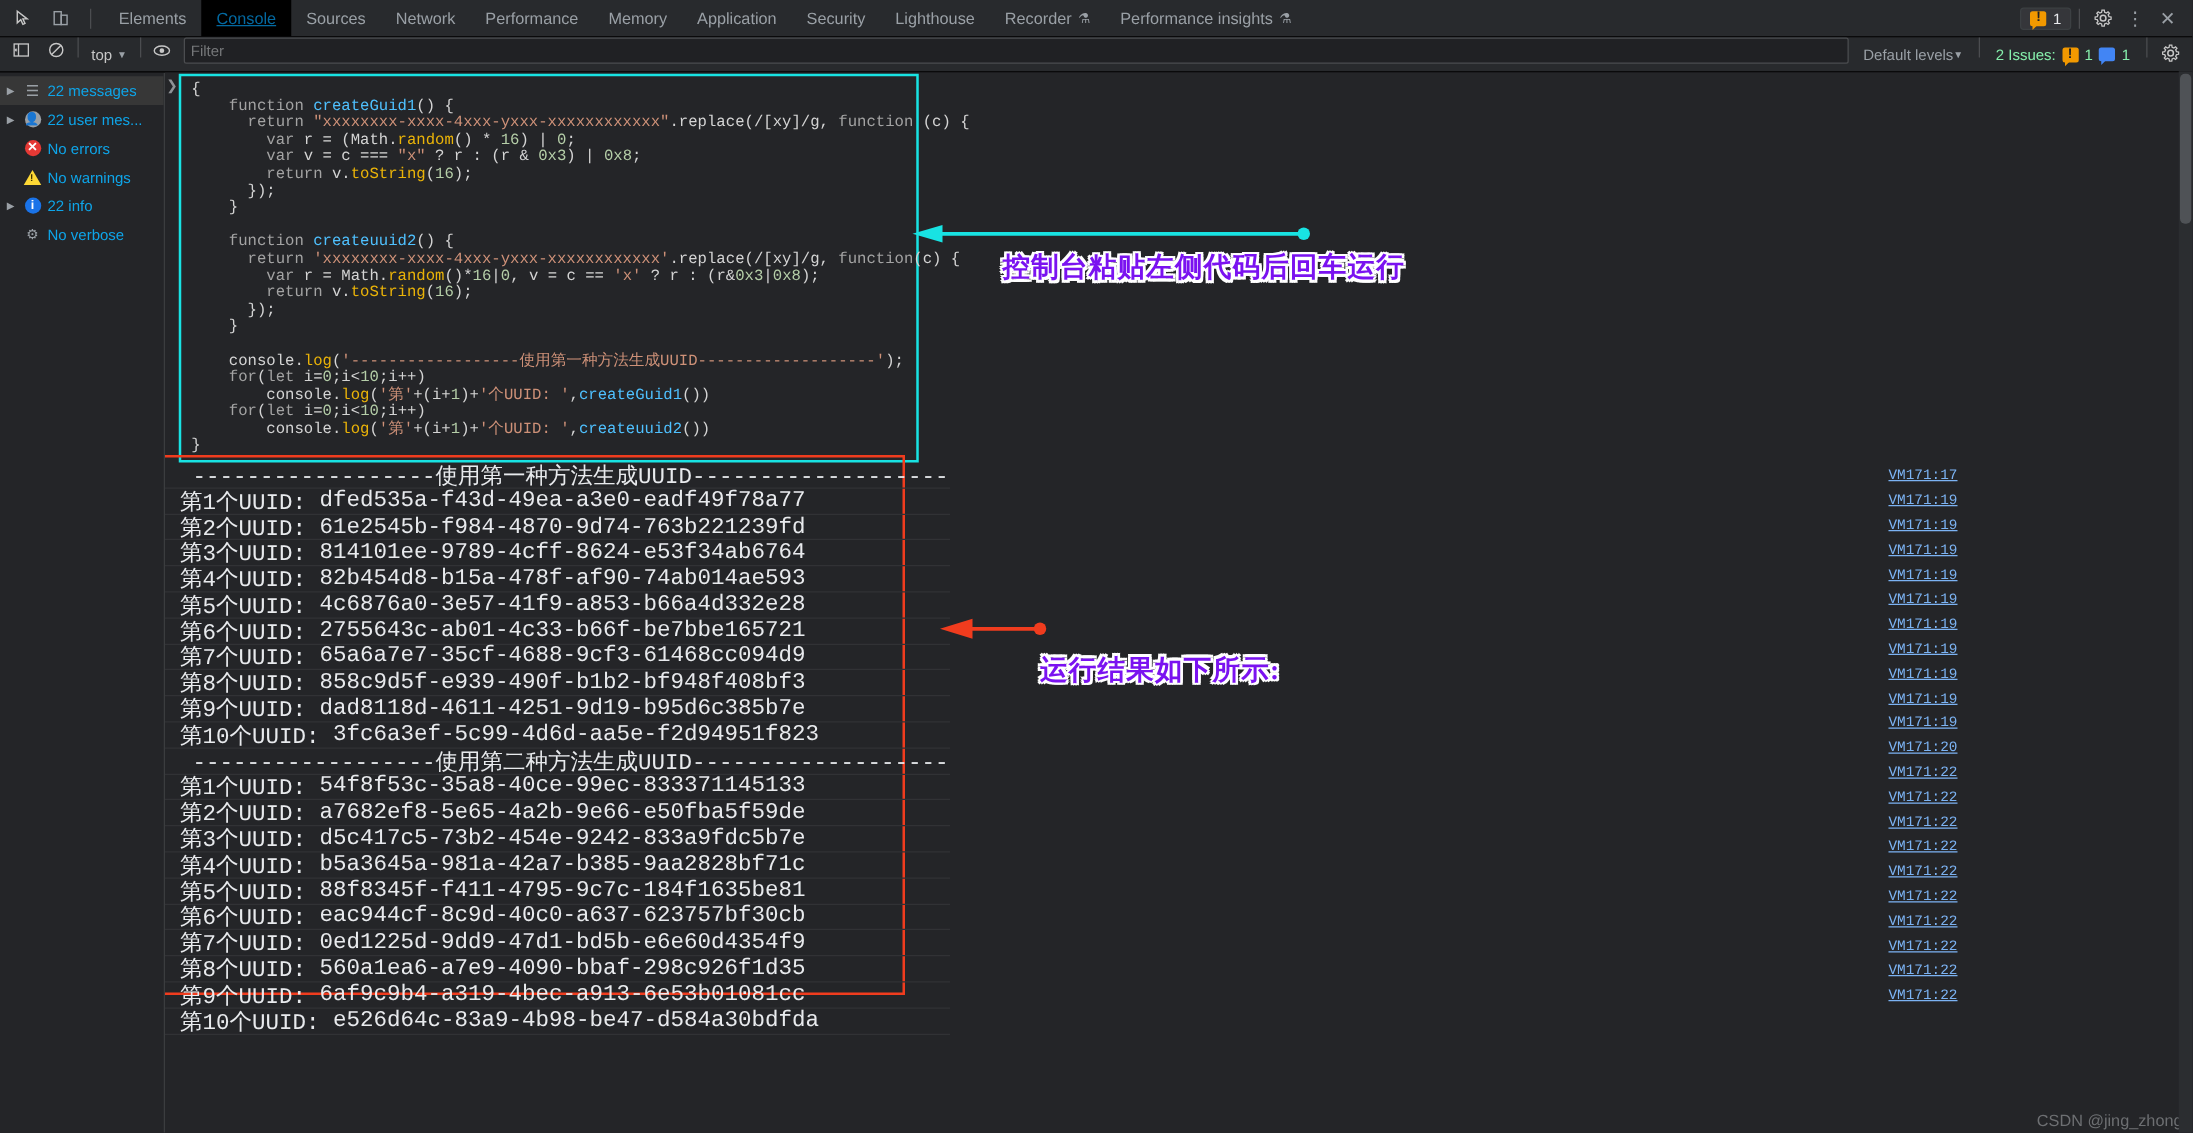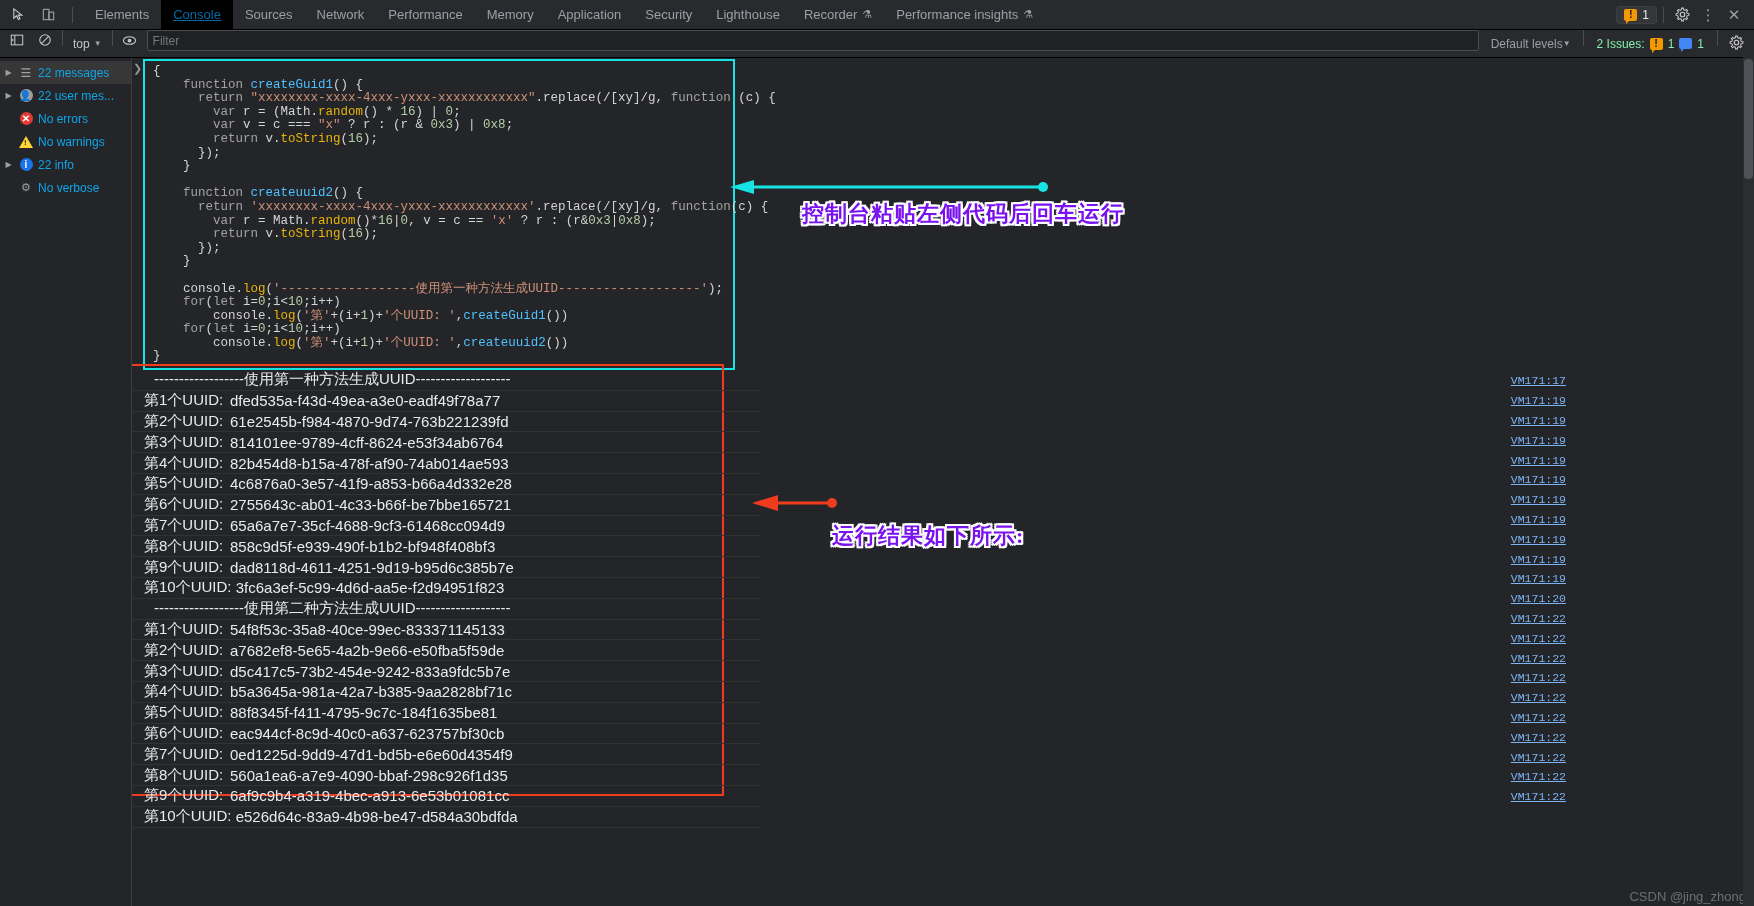--- a/index.html
+++ b/index.html
@@ -110,22 +110,22 @@
   .kw{color:#a3a3a3;}      
   .fn{color:#4fc1ff;}      
   .str{color:#ce9178;}     
   .num{color:#b5cea8;}     
   .mth{color:#eab308;}     
   .pl{color:#d4d4d4;}
 
   .outputbox{position:absolute;left:0;top:312px;width:628px;}
   .outrow{
     position:relative;height:19.8px;border-bottom:1px solid #313235;
-    font-family:Liberation Sans, sans-serif;
-    font-size:15px;color:#e8eaed;display:flex;align-items:center;
+    font-family:Liberation Mono, monospace;
+    font-size:18px;color:#e8eaed;display:flex;align-items:center;
     padding-left:12px;white-space:pre;
   }
   .outrow .lbl{display:inline-block;min-width:86px;}
   .outrow .val{color:#e8eaed;}
   .redbox{
     position:absolute;left:-40px;top:-6px;width:628px;height:428px;
     border:2px solid #f03c1e;pointer-events:none;
   }
   .vmlinks{position:absolute;left:1354px;top:313px;width:80px;}
   .vmlink{

